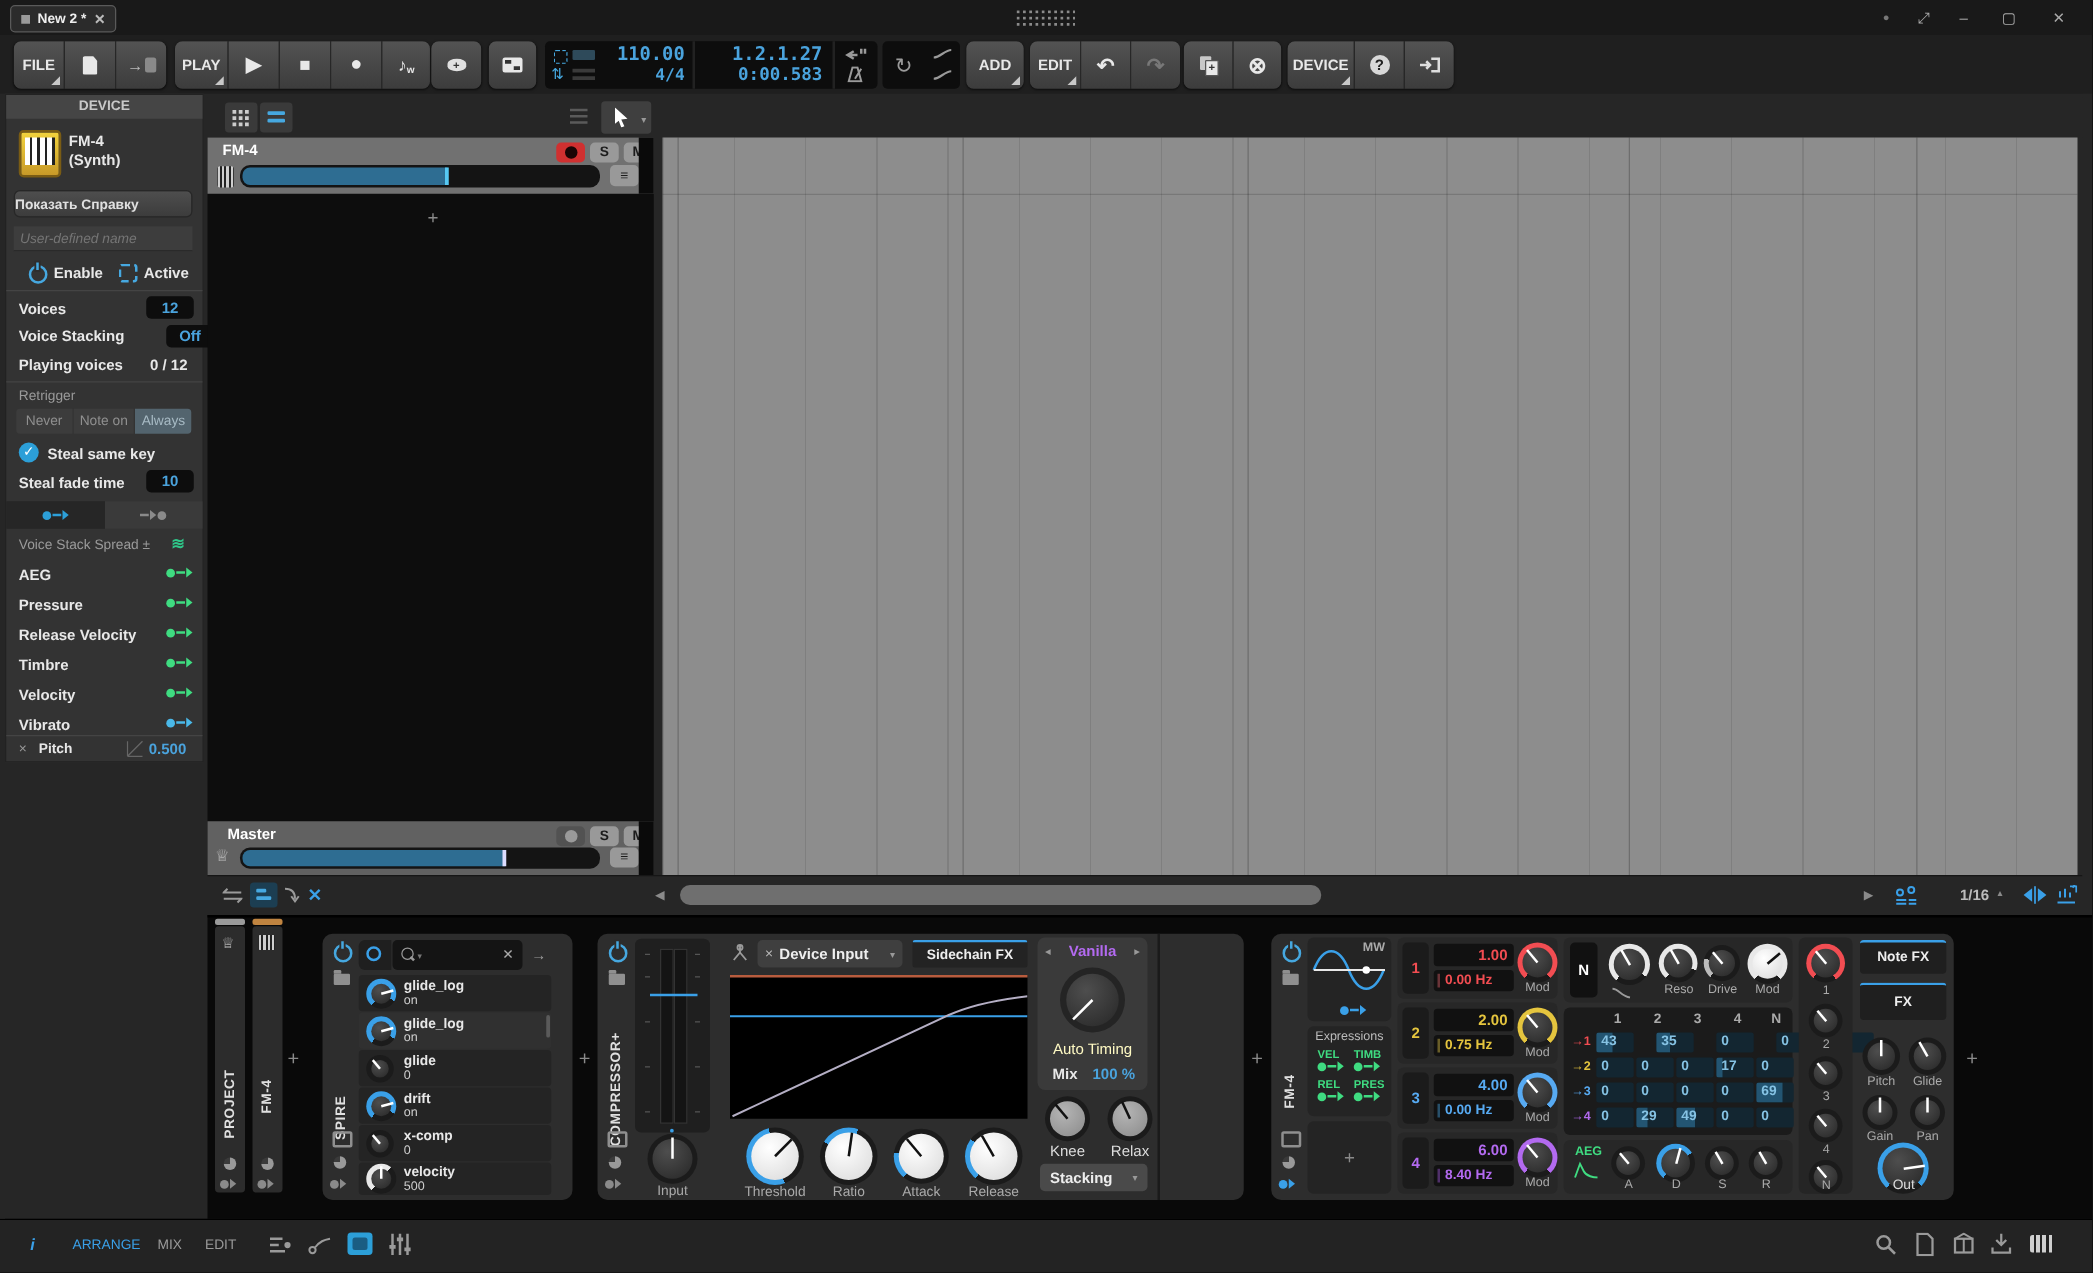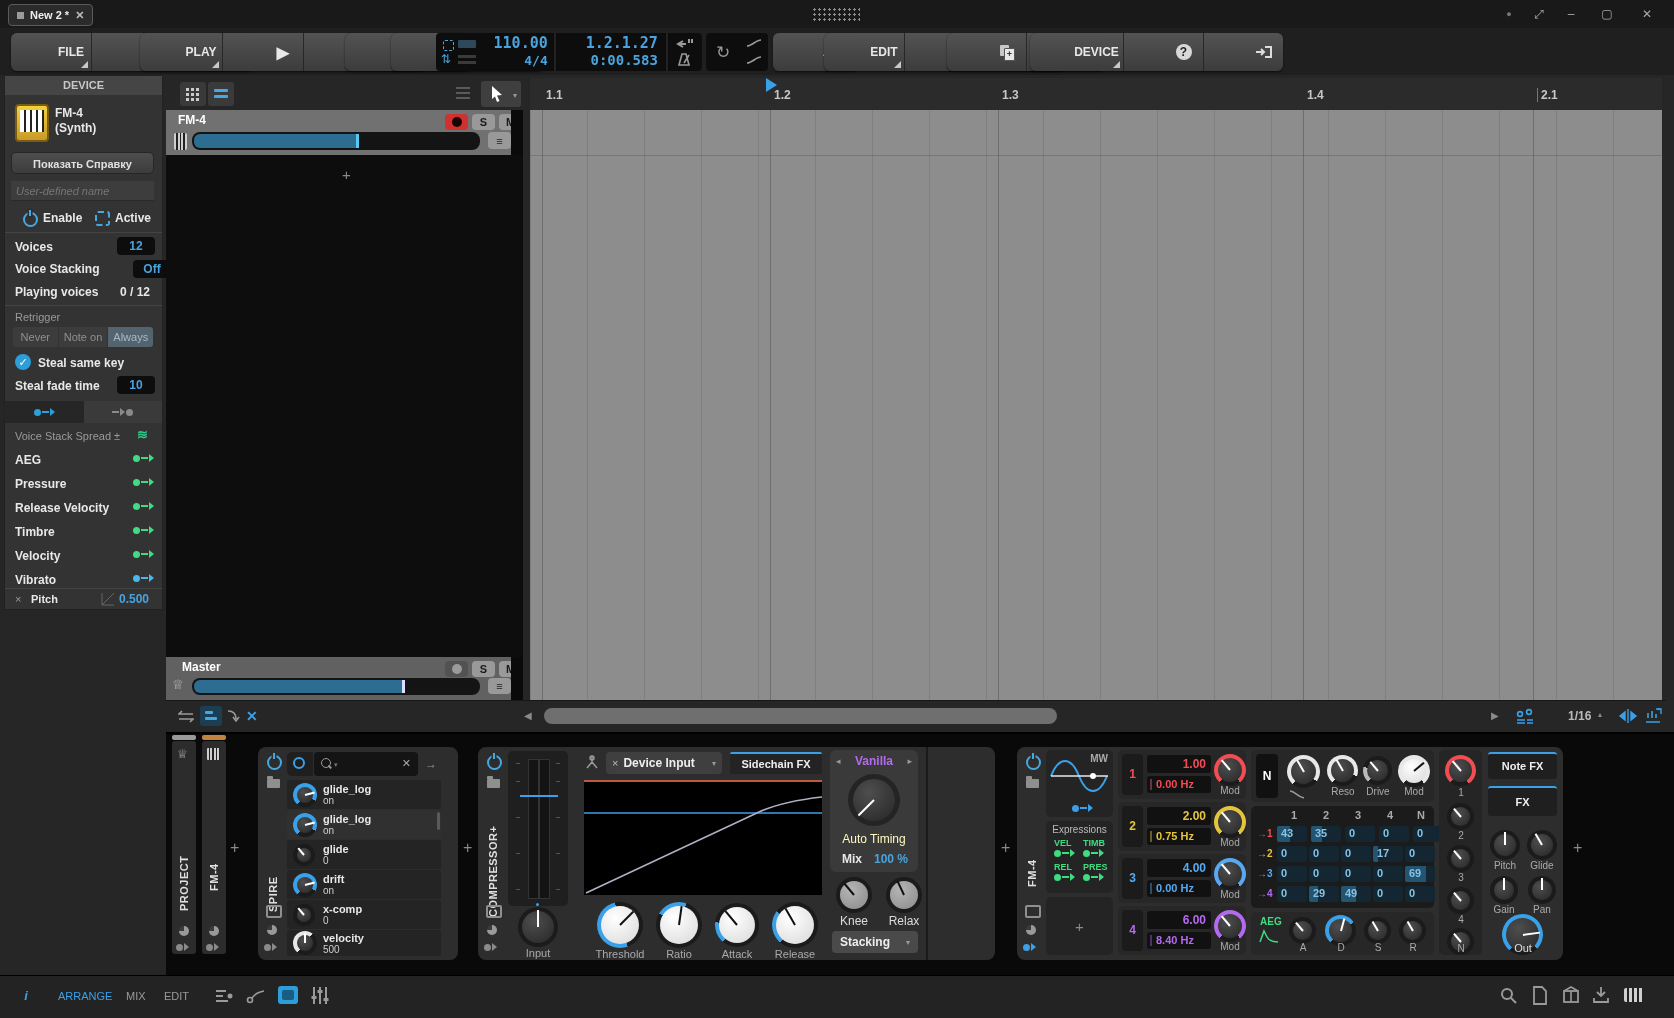--- a/index.html
+++ b/index.html
@@ -10,21 +10,21 @@
   .titlebar{position:absolute;left:0;top:0;width:100%;height:28px;background:#191919;border-bottom:1px solid #000;}
   .doctab{position:absolute;left:8px;top:4px;height:20px;padding:0 8px;background:#2b2b2b;border:1px solid #5a5a5a;border-radius:4px;
           display:flex;align-items:center;gap:6px;font-size:11px;font-weight:bold;color:#eee;}
   .winbtn{position:absolute;top:4px;width:22px;height:20px;display:flex;align-items:center;justify-content:center;color:#aaa;font-size:12px;}
   .logo-dots{position:absolute;left:812px;top:7px;width:48px;height:14px;
              background-image:radial-gradient(#8a8a8a 1.1px,transparent 1.3px);background-size:5px 5px;}
   
   .toolbar{position:absolute;left:0;top:28px;width:100%;height:47px;background:#1f1f1f;}
   .grp{position:absolute;top:5px;height:38px;display:flex;background:#2a2a2a;border-radius:6px;overflow:hidden;box-shadow:0 1px 2px rgba(0,0,0,.6);}
   .tbtn{position:relative;height:38px;display:flex;align-items:center;justify-content:center;
-        background:linear-gradient(#535353,#3c3c3c);color:#e8e8e8;font-size:12px;font-weight:bold;border-right:1px solid #272727;padding-left:40px;}
+        background:linear-gradient(#535353,#3c3c3c);color:#e8e8e8;font-size:12px;font-weight:bold;border-right:1px solid #272727;}
   .tbtn:last-child{border-right:none;}
   .fold::after{content:'';position:absolute;right:3px;bottom:3px;border-left:7px solid transparent;border-bottom:7px solid #c8c8c8;}
   .darkblk{position:absolute;top:5px;height:38px;background:#0d0d0d;border-radius:4px;display:flex;align-items:stretch;}
   .tnum{font-family:"DejaVu Sans Mono",monospace;font-weight:bold;color:#4aa3dd;text-align:right;line-height:17px;font-size:14px;}
   
   .vbox{position:absolute;background:#0d0d0d;border-radius:4px;color:#4aa3dd;font-weight:bold;font-size:12px;
         display:flex;align-items:center;justify-content:center;}
   .lbl{position:absolute;font-size:12px;font-weight:bold;color:#e8e8e8;}
   .dim{color:#9a9a9a;font-weight:normal;}
   .klabel{position:absolute;transform:translateX(-50%);color:#aaa;font-size:11px;white-space:nowrap;}
@@ -223,21 +223,21 @@
 
   <div class="abs" style="left:4px;top:75px;width:159px;height:535px;background:#333;border:1px solid #222;box-sizing:border-box">
     <div class="abs" style="left:0;top:0;width:100%;height:19px;background:#454545;text-align:center;font-size:11px;font-weight:bold;color:#c8c8c8;line-height:19px">DEVICE</div>
 
     <div class="abs" style="left:10px;top:28px;width:30px;height:34px;background:linear-gradient(#f2d23c,#c89a28);border:2px solid #7a5c14;border-radius:4px">
       <div style="margin:4px 3px;height:22px;background:repeating-linear-gradient(90deg,#fff 0 4px,#222 4px 6px)"></div>
     </div>
     <div class="lbl" style="left:50px;top:30px">FM-4</div>
     <div class="lbl" style="left:50px;top:45px">(Synth)</div>
 
-    <div class="abs" style="left:6px;top:76px;width:143px;height:22px;background:linear-gradient(#4e4e4e,#3c3c3c);border:1px solid #272727;border-radius:5px;text-align:center;font-size:11px;font-weight:bold;color:#e0e0e0;line-height:22px;box-sizing:border-box">Показать Справку</div>
+    <div class="abs" style="left:6px;top:76px;width:143px;height:22px;background:linear-gradient(#4e4e4e,#3c3c3c);border:1px solid #272727;border-radius:5px;font-size:11px;font-weight:bold;color:#e0e0e0;line-height:22px;box-sizing:border-box">Показать Справку</div>
 
     <input style="position: absolute; left: 6px; top: 105px; width: 143px; height: 20px; background: rgb(61, 61, 61); border-top: none; border-right: none; border-left: none; border-image: initial; border-bottom: 1px solid rgb(42, 42, 42); color: rgb(170, 170, 170); font-style: italic; font-size: 11px; padding: 0px 5px; box-sizing: border-box; font-family: &quot;Liberation Sans&quot;, sans-serif;" placeholder="User-defined name">
 
     <div class="abs" style="left:18px;top:133px;width:130px;height:18px">
       <span class="icon-power" style="left:0;top:3px"></span>
       <span class="lbl" style="left:20px;top:2px">Enable</span>
       <span class="abs" style="left:72px;top:2px;width:11px;height:11px;border:2px dashed #46a8e0;border-radius:3px"></span>
       <span class="lbl" style="left:92px;top:2px">Active</span>
     </div>
     <div class="abs" style="left:0;top:156px;width:100%;height:1px;background:#444"></div>
@@ -338,28 +338,20 @@
       <span style="position:absolute;left:2px;top:3px;width:14px;height:2px;background:#999;box-shadow:0 5px #999,0 10px #999"></span>
     </div>
     <div class="abs" style="left:315px;top:3px;width:40px;height:26px;background:#3f3f3f;border-radius:3px">
       <svg class="svgi" style="position:absolute;left:10px;top:5px" width="13" height="16" viewBox="0 0 13 16">
         <path d="M1 0 L11 9 L6 9.5 L8.5 15 L6 16 L4 10.5 L1 13 Z" fill="#fff"></path>
       </svg>
       <span style="position:absolute;right:4px;top:10px;font-size:8px;color:#999">▾</span>
     </div>
   </div>
 
-  <div class="abs" style="left:530px;top:78px;width:1132px;height:32px;background:#2b2b2b">
-    <div class="abs" style="left:16px;top:10px;font-size:12px;font-weight:bold;color:#c8c8c8">1.1</div>
-    <div class="abs" style="left:244px;top:10px;font-size:12px;font-weight:bold;color:#c8c8c8">1.2</div>
-    <div class="abs" style="left:472px;top:10px;font-size:12px;font-weight:bold;color:#c8c8c8">1.3</div>
-    <div class="abs" style="left:777px;top:10px;font-size:12px;font-weight:bold;color:#c8c8c8">1.4</div>
-    <div class="abs" style="left:1007px;top:10px;font-size:12px;font-weight:bold;color:#c8c8c8;border-left:1px solid #777;padding-left:3px">2.1</div>
-    <div class="abs" style="left:236px;top:0;width:0;height:0;border-left:11px solid #3aa0e8;border-top:7px solid transparent;border-bottom:7px solid transparent"></div>
-  </div>
 
   <div class="abs" style="left:530px;top:110px;width:1132px;height:590px;background:#8d8d8d;
        background-image:repeating-linear-gradient(90deg,rgba(0,0,0,0.10) 0 1px,transparent 1px 57px)">
     <div class="abs" style="left:12px;top:0;width:1px;height:100%;background:rgba(0,0,0,.22)"></div>
     <div class="abs" style="left:240px;top:0;width:1px;height:100%;background:rgba(0,0,0,.22)"></div>
     <div class="abs" style="left:468px;top:0;width:1px;height:100%;background:rgba(0,0,0,.22)"></div>
     <div class="abs" style="left:773px;top:0;width:1px;height:100%;background:rgba(0,0,0,.22)"></div>
     <div class="abs" style="left:1003px;top:0;width:1px;height:100%;background:rgba(0,0,0,.22)"></div>
     <div class="abs" style="left:0;top:45px;width:100%;height:1px;background:rgba(0,0,0,.15)"></div>
   </div>
@@ -801,21 +793,21 @@
       </div>
 
       <div class="abs" style="left:234px;top:59px;width:183px;height:102px;background:#1b1b1b;border-radius:5px">
         <div style="position:absolute;left:40px;top:3px;font-size:11px;font-weight:bold;color:#aaa">1</div>
         <div style="position:absolute;left:72px;top:3px;font-size:11px;font-weight:bold;color:#aaa">2</div>
         <div style="position:absolute;left:104px;top:3px;font-size:11px;font-weight:bold;color:#aaa">3</div>
         <div style="position:absolute;left:136px;top:3px;font-size:11px;font-weight:bold;color:#aaa">4</div>
         <div style="position:absolute;left:166px;top:3px;font-size:11px;font-weight:bold;color:#aaa">N</div>
 
         <div class="abs op1" style="left:6px;top:22px;font-size:10px;font-weight:bold">→1</div>
-        <div class="abs" style="left:26px;top:20px;display:flex;gap:4px">
+        <div class="abs" style="left:26px;top:20px;display:flex;gap:18px">
           <div class="mcell">
               <i style="width: 43%;"></i>
               <span>43</span>
             </div>
           <div class="mcell">
               <i style="width: 35%;"></i>
               <span>35</span>
             </div>
           <div class="mcell">
               <i style="width: 0%;"></i>

